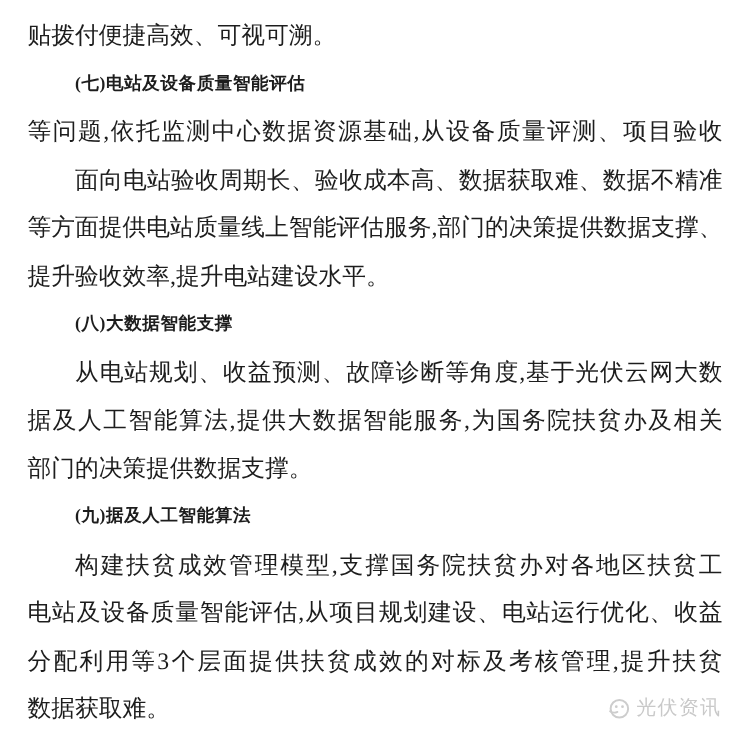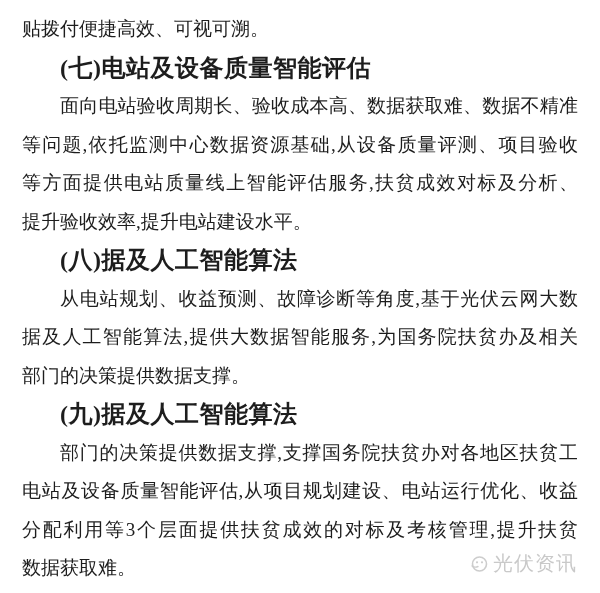--- a/index.html
+++ b/index.html
@@ -29,62 +29,62 @@
     text-indent: 38px;
   }
   .textline.para-end {
     text-align: right;
     text-align-last: left;
   }
   .heading {
     margin: 0;
     padding-left: 38px;
     line-height: 38.5px;
-    font-size: 24px;
+    font-size: 14px;
     font-weight: bold;
     text-align: left;
     text-align-last: left;
     letter-spacing: 0.5px;
   }
   .watermark {
     position: absolute;
     right: 23px;
     bottom: 16px;
     display: flex;
     align-items: center;
     gap: 4px;
     color: #c9c9c9;
-    font-size: 20px;
+    font-size: 16px;
     letter-spacing: 1px;
     font-family: "Liberation Sans", "DejaVu Sans", sans-serif;
   }
   .watermark svg {
     display: block;
   }
 </style>
 </head>
 <body>
 
 <div class="page">
 
   <div class="textline para-end">贴拨付便捷高效、可视可溯。</div>
 
   <h3 class="heading">(七)电站及设备质量智能评估</h3>
+  <div class="textline">等问题,依托监测中心数据资源基础,从设备质量评测、项目验收</div>
   <div class="textline first-line">面向电站验收周期长、验收成本高、数据获取难、数据不精准</div>
-  <div class="textline">等问题,依托监测中心数据资源基础,从设备质量评测、项目验收</div>
-  <div class="textline">等方面提供电站质量线上智能评估服务,扶贫成效对标及分析、</div>
+  <div class="textline">等方面提供电站质量线上智能评估服务,部门的决策提供数据支撑、</div>
   <div class="textline para-end">提升验收效率,提升电站建设水平。</div>
 
-  <h3 class="heading">(八)据及人工智能算法</h3>
+  <h3 class="heading">(八)大数据智能支撑</h3>
   <div class="textline first-line">从电站规划、收益预测、故障诊断等角度,基于光伏云网大数</div>
   <div class="textline">据及人工智能算法,提供大数据智能服务,为国务院扶贫办及相关</div>
   <div class="textline para-end">部门的决策提供数据支撑。</div>
 
   <h3 class="heading">(九)据及人工智能算法</h3>
-  <div class="textline first-line">部门的决策提供数据支撑,支撑国务院扶贫办对各地区扶贫工</div>
+  <div class="textline first-line">构建扶贫成效管理模型,支撑国务院扶贫办对各地区扶贫工</div>
   <div class="textline">电站及设备质量智能评估,从项目规划建设、电站运行优化、收益</div>
   <div class="textline">分配利用等3个层面提供扶贫成效的对标及考核管理,提升扶贫</div>
   <div class="textline para-end">数据获取难。</div>
 
   <div class="watermark">
     <span>
       <svg width="20" height="20" viewBox="0 0 20 20">
         <circle cx="10.5" cy="10" r="7" fill="none" stroke="#cdcdcd" stroke-width="1.6"></circle>
         <path d="M3 12 Q 6 14 9 12.5" fill="none" stroke="#cdcdcd" stroke-width="1.4" stroke-linecap="round"></path>
         <circle cx="8" cy="8.3" r="1.1" fill="#cdcdcd"></circle>

